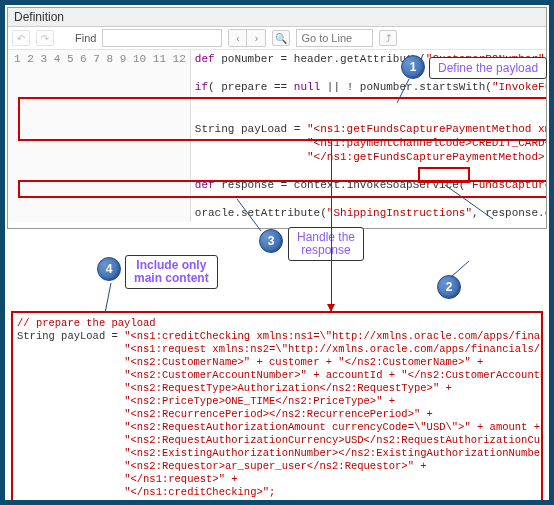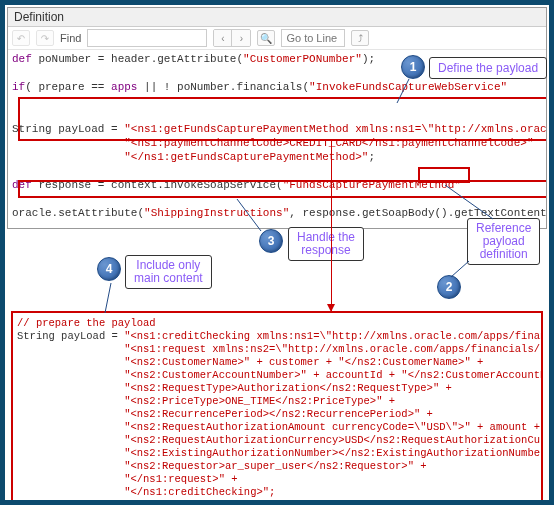--- a/index.html
+++ b/index.html
@@ -3,27 +3,27 @@
 <meta charset="utf-8">
 <style>
   * { box-sizing: border-box; }
   body { margin: 0; font-family: Arial, sans-serif; font-size: 11px; background: #fff; }
   .outer { border: 5px solid #0c4a6e; width: 554px; height: 505px; position: relative; overflow: hidden; }
   .toppanel { border: 1px solid #999; margin: 2px; position: relative; height: 222px; overflow: hidden; background:#fff;}
   .titlebar { background: #f0f0f0; border-bottom: 1px solid #ccc; padding: 2px 6px; font-size: 12px; color:#333; }
   .toolbar { display: flex; align-items: center; padding: 2px 4px; gap: 6px; border-bottom: 1px solid #e5e5e5; background:#fff;}
   .tbtn { width:18px; height:16px; border:1px solid #ccc; border-radius:2px; display:flex; align-items:center; justify-content:center; color:#888; font-size:10px; background:#fafafa;}
   .tbtn.disabled { opacity:.5; }
-  .findlabel { font-size:11px; color:#555; margin-left:0;}
+  .findlabel { font-size:11px; color:#555; margin-left:15px;}
   .findbox { border:1px solid #ccc; height:18px; width:120px; padding:0 4px; font-size:11px; color:#333;}
   .navgroup { display:flex; border:1px solid #ccc; border-radius:2px; overflow:hidden;}
   .navgroup .tbtn{ border:none; border-right:1px solid #ccc; border-radius:0; }
   .navgroup .tbtn:last-child{ border-right:none; }
   .srch { color:#666; }
-  .goline { border:1px solid #ccc; height:18px; width:64px; padding:0 4px; font-size:11px; color:#666;}
+  .goline { border:1px solid #ccc; height:18px; width:77px; padding:0 4px; font-size:11px; color:#666;}
   .editor { font-family: "Courier New", monospace; font-size:11px; display:flex; }
   .gutter { border-right:1px solid #ddd; background:#fafafa; padding:2px 4px 2px 6px; text-align:right; color:#888; line-height:14px;}
   .code { padding:2px 4px; line-height:14px; white-space:pre; color:#333; overflow:hidden; flex:1;}
   .kw { color:#800080; }
   .str { color:#c00000; }
   .redbox8 { position:absolute; border:2px solid #cc0000; left:10px; top:89px; width:532px; height:44px; pointer-events:none;}
   .redbox12 { position:absolute; border:2px solid #cc0000; left:10px; top:172px; width:532px; height:18px; pointer-events:none;}
   .redsmall { position:absolute; border:2px solid #cc0000; left:410px; top:159px; width:52px; height:16px; pointer-events:none;}
 
   .callout { position:absolute; }
@@ -53,23 +53,35 @@
       <input class="findbox" value="" style="">
       <div class="navgroup">
         <div class="tbtn">‹</div>
         <div class="tbtn">›</div>
       </div>
       <div class="tbtn srch">🔍</div>
       <input class="goline" placeholder="Go to Line" style="">
       <div class="tbtn">⤴</div>
     </div>
     <div class="editor">
+      <div class="gutter"><span>1</span>
+<span>2</span>
+<span>3</span>
+<span>4</span>
+<span>5</span>
+<span>6</span>
+<span>7</span>
+<span>8</span>
+<span>9</span>
+<span>10</span>
+<span>11</span>
+<span>12</span></div>
       <div class="code"><span class="kw">def</span><span> poNumber = header.getAttribute(</span><span class="str">"CustomerPONumber"</span><span>);</span>
 <span></span>
-<span class="kw">if</span><span>( prepare == </span><span class="kw">apps</span><span> || ! poNumber.financials(</span><span class="str">"InvokeFundsCaptureWebService"</span>
+<span class="kw">if</span><span>( prepare == </span><span class="kw">null</span><span> || ! poNumber.startsWith(</span><span class="str">"InvokeFundsCaptureWebService"</span>
 <span></span>
 <span></span>
 <span>String payLoad = </span><span class="str">"&lt;ns1:getFundsCapturePaymentMethod xmlns:ns1=\"http://xmlns.oracle.com/ap</span>
 <span>                 </span><span class="str">"&lt;ns1:paymentChannelCode&gt;CREDIT_CARD&lt;/ns1:paymentChannelCode&gt;"</span>
 <span>                 </span><span class="str">"&lt;/ns1:getFundsCapturePaymentMethod&gt;"</span><span>;</span>
 <span></span>
 <span class="kw">def</span><span> response = context.invokeSoapService(</span><span class="str">"FundsCapturePaymentMethod"</span>
 <span></span>
 <span>oracle.setAttribute(</span><span class="str">"ShippingInstructions"</span><span>, response.getSoapBody().getTextContent());</span></div>
     </div>
@@ -79,23 +91,20 @@
   </div>
 
   <div class="callout" style="left:396px; top:50px;">
     <div class="bubble">1</div>
   </div>
   <div class="labelbox" style="left:424px; top:52px;">Define the payload</div>
   <svg class="conn" style="left:390px; top:72px; width:20px; height:30px;">
       <line x1="14" y1="2" x2="2" y2="26" stroke="#234b86" stroke-width="1"></line>
     </svg>
 
-  <div class="labelbox" style="left:462px; top:213px; white-space:pre; line-height:13px;">Reference
-payload
-definition</div>
   <div class="callout" style="left:432px; top:270px;">
     <div class="bubble">2</div>
   </div>
   <svg class="conn" style="left:438px; top:178px; width:60px; height:40px;">
       <line x1="2" y1="2" x2="50" y2="36" stroke="#234b86" stroke-width="1"></line>
     </svg>
   <svg class="conn" style="left:444px; top:254px; width:24px; height:20px;">
       <line x1="20" y1="2" x2="2" y2="18" stroke="#234b86" stroke-width="1"></line>
     </svg>
 
@@ -104,21 +113,21 @@
   </div>
   <div class="labelbox" style="left:283px; top:222px; white-space:pre; line-height:13px;">Handle the
 response</div>
   <svg class="conn" style="left:230px; top:192px; width:30px; height:36px;">
       <line x1="2" y1="2" x2="26" y2="34" stroke="#234b86" stroke-width="1"></line>
     </svg>
 
   <div class="callout" style="left:92px; top:252px;">
     <div class="bubble">4</div>
   </div>
-  <div class="labelbox" style="left:120px; top:250px; white-space:pre; line-height:13px;">Include only
+  <div class="labelbox" style="left:120px; top:250px; white-space:pre; line-height:13px;font-weight:bold;">Include only
 main content</div>
   <svg class="conn" style="left:98px; top:276px; width:12px; height:34px;">
       <line x1="8" y1="2" x2="2" y2="32" stroke="#234b86" stroke-width="1"></line>
     </svg>
 
   <div class="redarrow" style="left:326px; top:134px; height:172px;"></div>
 
   <div class="botpanel"><span class="cmt">// prepare the payload</span>
 <span>String payLoad = </span><span class="strb">"&lt;ns1:creditChecking xmlns:ns1=\"http://xmlns.oracle.com/apps/financials</span>
                  <span class="strb">"&lt;ns1:request xmlns:ns2=\"http://xmlns.oracle.com/apps/financials/receiv</span>

